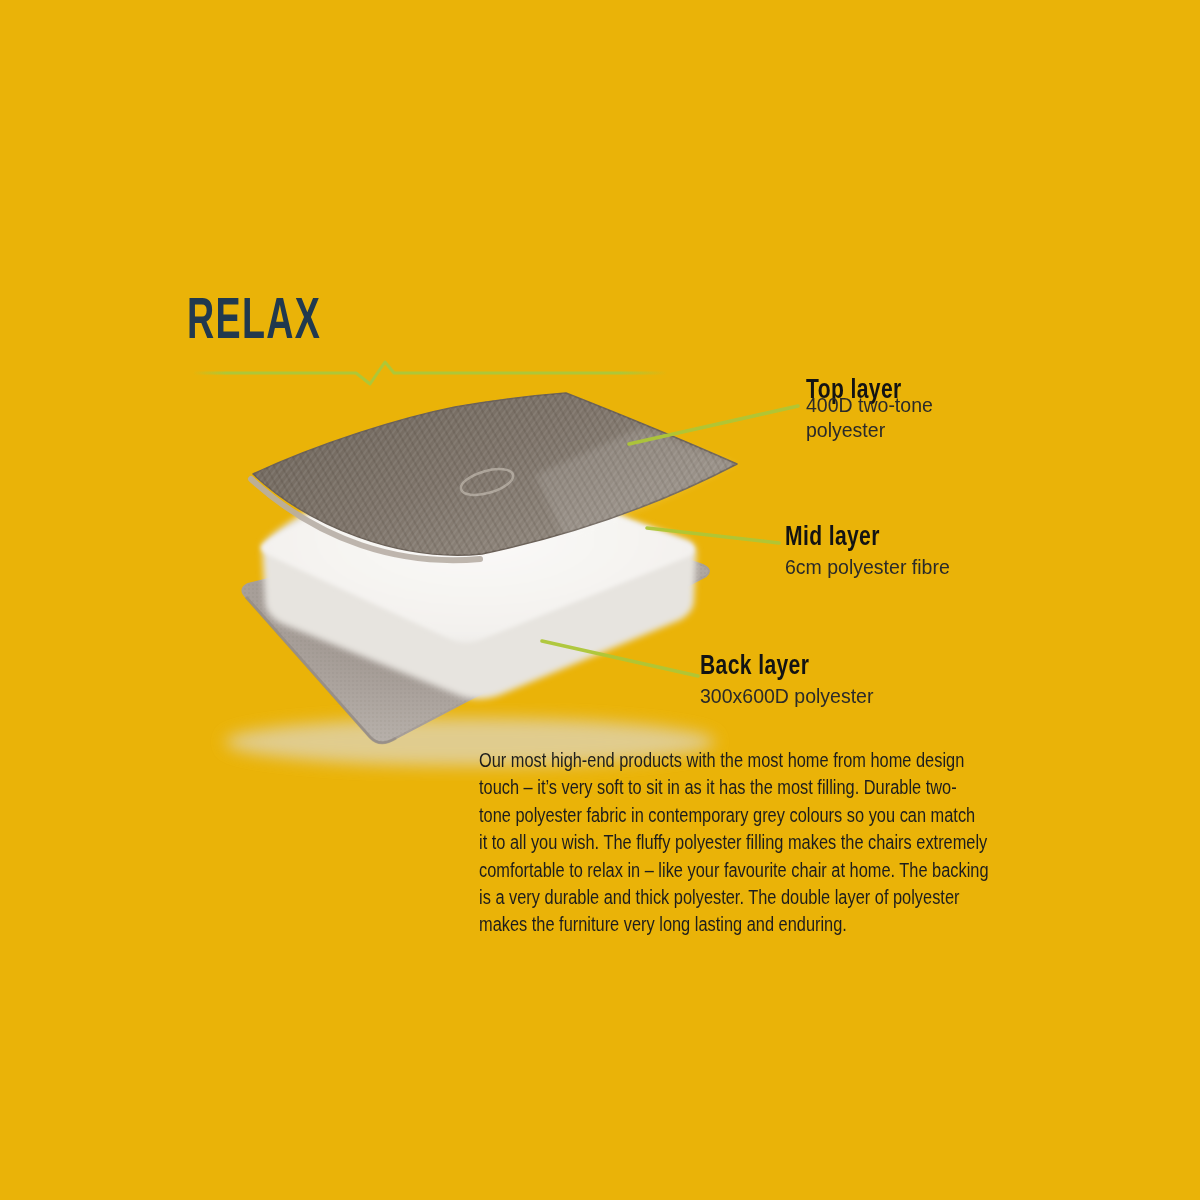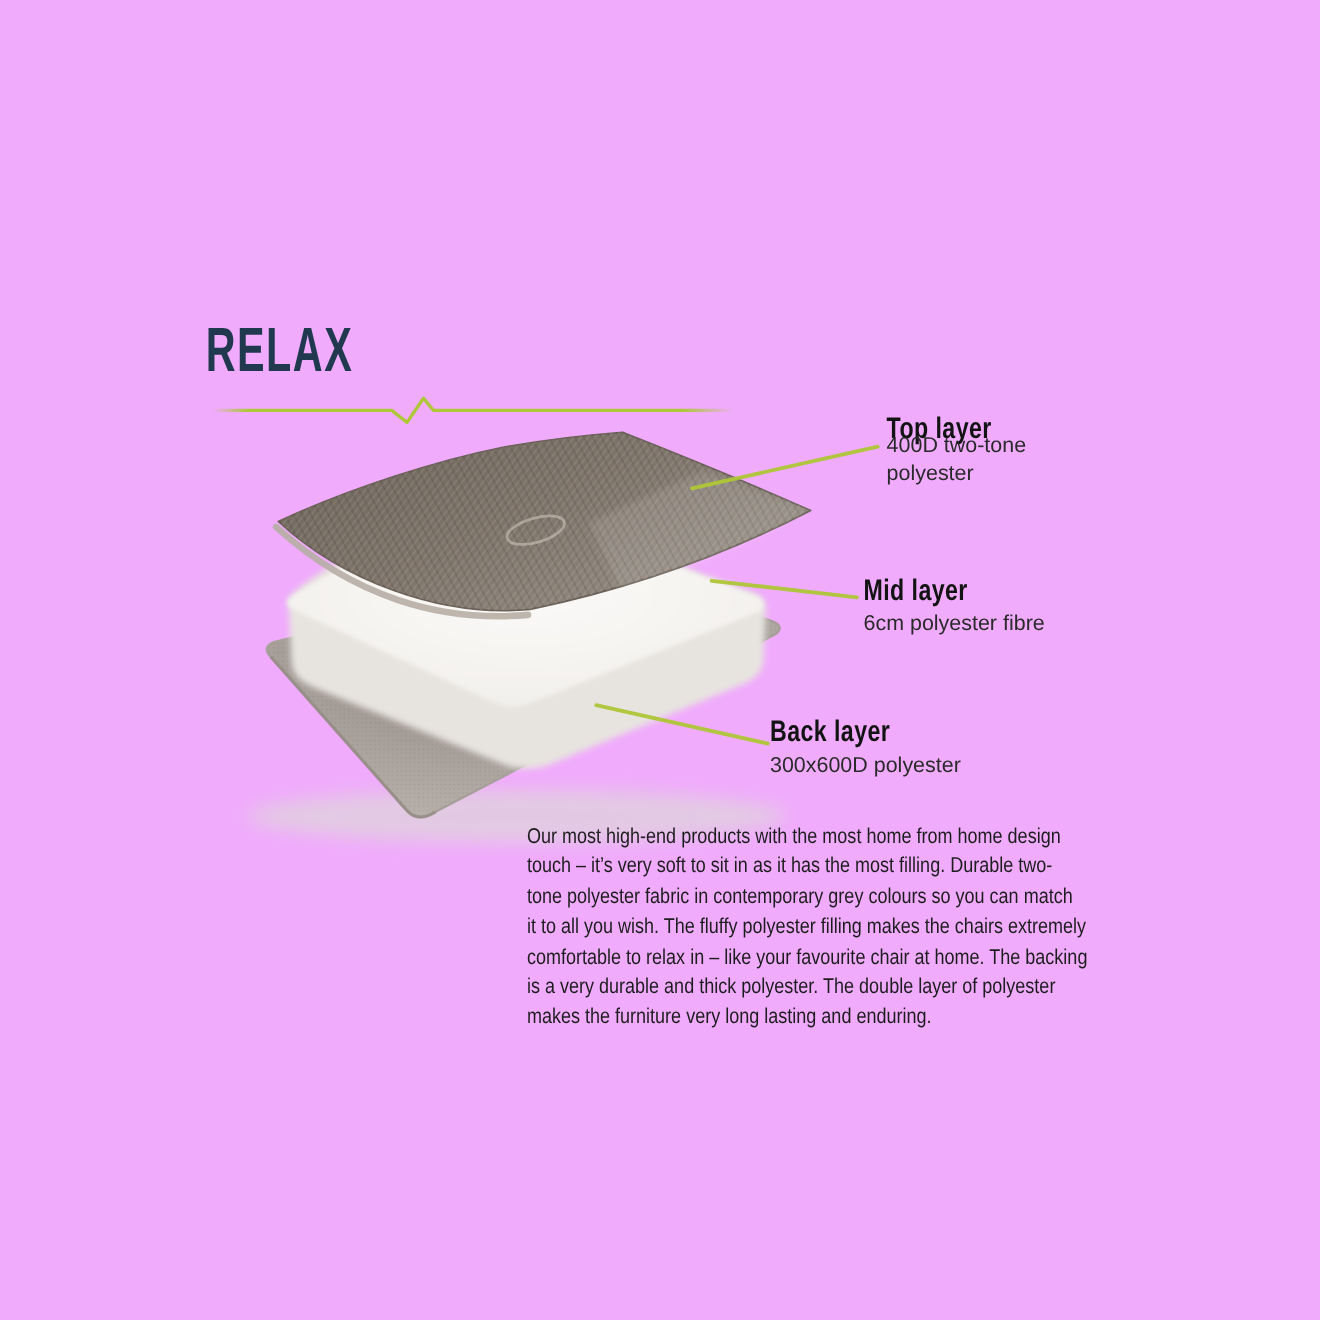--- a/index.html
+++ b/index.html
@@ -6,21 +6,21 @@
     --accent:#aec737;
     --title:#21394e;
     --heading:#131313;
     --body:#1d1d1d;
   }
   *{margin:0;padding:0;box-sizing:border-box;}
   html,body{background:#ffffff;}
   .stage{
     position:relative;
     width:1200px;height:1200px;
-    background:#f0abfc;
+    background:#eab308;
     overflow:hidden;
     font-family:"Liberation Sans", sans-serif;
   }
   .art{position:absolute;left:0;top:0;}
   .title{
     position:absolute;left:187px;top:290px;
     font-size:57px;font-weight:bold;line-height:57px;
     letter-spacing:2px;color:var(--title);
     transform:scaleX(0.66);transform-origin:left top;
     white-space:nowrap;

